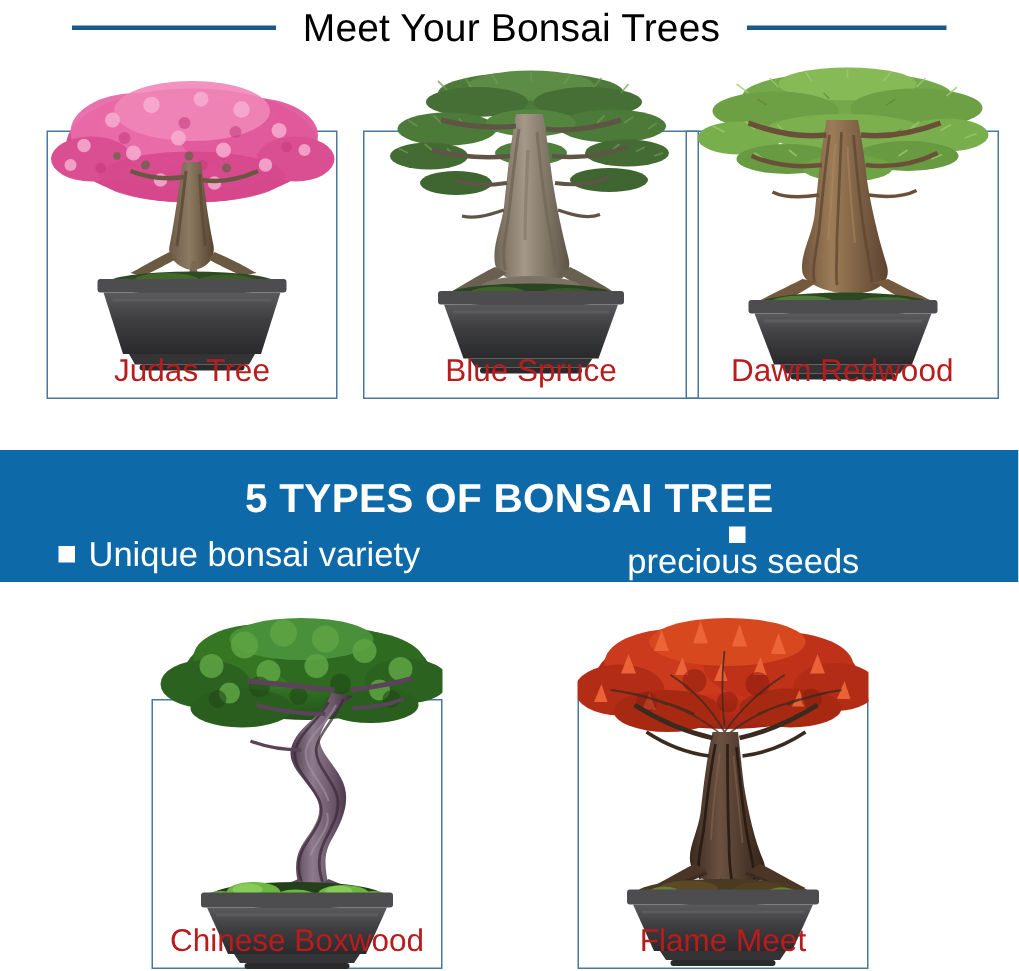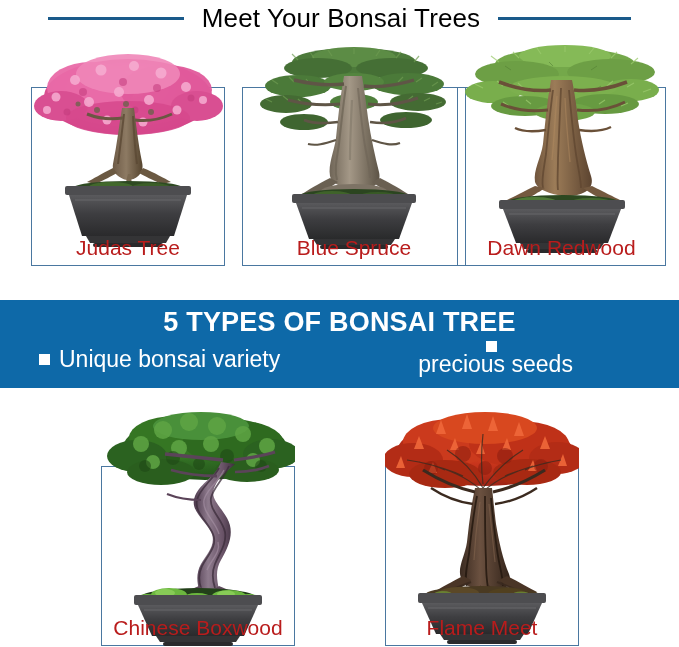--- a/index.html
+++ b/index.html
@@ -58,21 +58,21 @@
   #card-boxwood  .card-box { height: 180px; }
   #card-flame    { left: 385px; top: 404px; width: 194px; height: 242px; }
   #card-flame    .card-box { height: 180px; }
   .bot-label { bottom: 6px; }
 
   
   .banner {
     position: absolute; left: 0; top: 300px; width: 679px; height: 88px;
     background: #0e69a8; color: #ffffff;
     display: flex; flex-direction: column; align-items: center;
-    justify-content: flex-start; padding-top: 8px;
+    justify-content: flex-start; padding-top: 18px;
   }
   .banner-title {
     font-size: 27px; font-weight: bold; letter-spacing: .2px;
     white-space: nowrap; line-height: 1.05;
   }
   .banner-bullets {
     margin-top: 5px; width: 100%; display: flex;
     justify-content: flex-start; align-items: center;
   }
   .bullet { display: flex; align-items: center; white-space: nowrap; }

